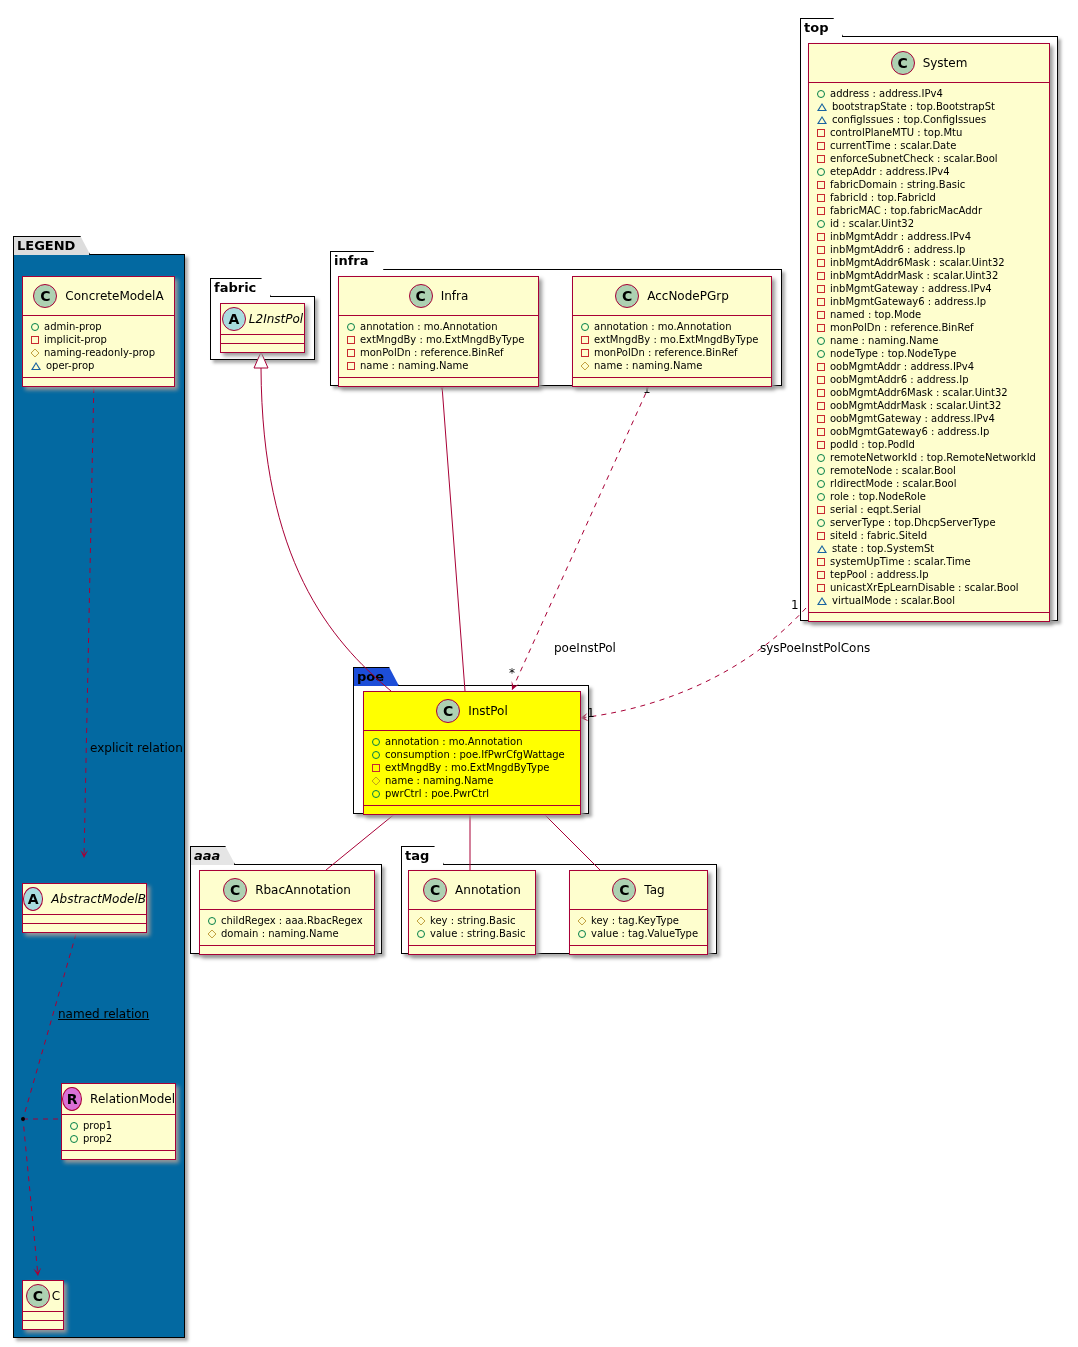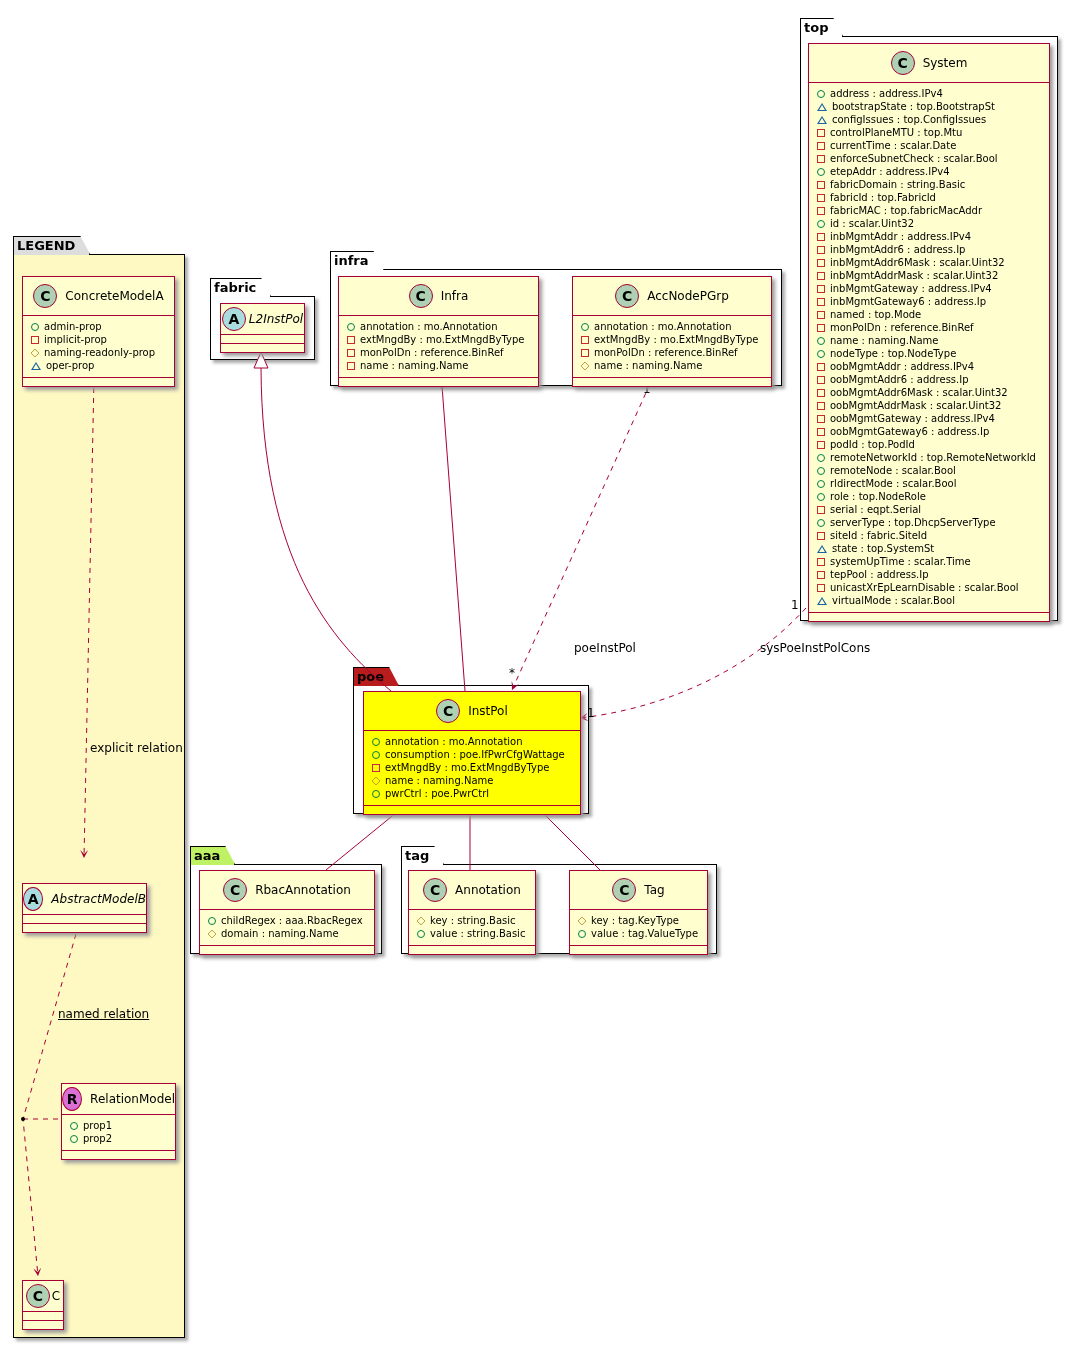--- a/index.html
+++ b/index.html
@@ -32,38 +32,38 @@
   .vis.pkgv::after { content:""; position:absolute; left:-3px; top:2px; border-left:3px solid transparent;
               border-right:3px solid transparent; border-bottom:5px solid #fefece; }
   .ops { height:8px; }
   .lbl { position:absolute; font-size:12px; white-space:nowrap; }
   .stereo { position:absolute; font-size:12px; font-style:italic;margin-top:40px; }
   svg.wires { position:absolute; left:0; top:0; }
 </style>
 </head>
 <body>
 
-<div class="pkg" style="left:13px;top:254px;width:170px;height:1082px;background:#fef9c3;">
+<div class="pkg" style="left:13px;top:254px;width:170px;height:1082px;background:#0369a1;">
   <div class="pkg-tab" style="background:#ddd;">LEGEND</div>
   <div class="stereo" style="left:70px;top:3px;">«Rect»</div>
 </div>
 <div class="pkg" style="left:210px;top:296px;width:103px;height:62px;background:#fff;">
   <div class="pkg-tab" style="background:#fff;">fabric</div>
 </div>
 <div class="pkg" style="left:330px;top:269px;width:450px;height:115px;background:#fff;">
   <div class="pkg-tab" style="background:#fff;">infra</div>
 </div>
 <div class="pkg" style="left:800px;top:36px;width:256px;height:583px;background:#fff;">
   <div class="pkg-tab" style="background:#fff;">top</div>
 </div>
 <div class="pkg" style="left:353px;top:685px;width:234px;height:127px;background:#fff;">
-  <div class="pkg-tab" style="background:#b91c1c;">poe</div>
+  <div class="pkg-tab" style="background:#1d4ed8;">poe</div>
 </div>
 <div class="pkg" style="left:190px;top:864px;width:190px;height:88px;background:#fff;">
-  <div class="pkg-tab" style="background:#bef264;">aaa</div>
+  <div class="pkg-tab" style="background:#e5e5e5;font-style:italic;">aaa</div>
 </div>
 <div class="pkg" style="left:401px;top:864px;width:314px;height:88px;background:#fff;">
   <div class="pkg-tab" style="background:#fff;">tag</div>
 </div>
 
 <svg class="wires" width="1078" height="1347">
   <defs>
     <marker id="open-arrow" markerWidth="10" markerHeight="10" refX="8" refY="5" orient="auto">
       <path d="M0,1 L8,5 L0,9 L4,5 Z" fill="#a80036"></path>
     </marker>
@@ -88,21 +88,21 @@
   <path d="M402,808 L326,870" stroke="#a80036" fill="none"></path>
   <path d="M404,804 L404,812 L397,815 L397,807 Z" fill="#a80036"></path>
   <path d="M470,812 L470,870" stroke="#a80036" fill="none"></path>
   <path d="M470,804 L474,810 L470,816 L466,810 Z" fill="#a80036"></path>
   <path d="M538,808 L600,870" stroke="#a80036" fill="none"></path>
   <path d="M533,804 L541,806 L543,813 L535,811 Z" fill="#a80036"></path>
 </svg>
 
 <div class="lbl" style="left:90px;top:741px;">explicit relation</div>
 <div class="lbl" style="left:58px;top:1007px;text-decoration:underline;">named relation</div>
-<div class="lbl" style="left:574px;top:641px;">poeInstPol</div>
+<div class="lbl" style="left:554px;top:641px;">poeInstPol</div>
 <div class="lbl" style="left:643px;top:382px;">1</div>
 <div class="lbl" style="left:509px;top:666px;">*</div>
 <div class="lbl" style="left:760px;top:641px;">sysPoeInstPolCons</div>
 <div class="lbl" style="left:791px;top:598px;">1</div>
 <div class="lbl" style="left:587px;top:706px;">1</div>
 
 <div class="cls" style="left:22px;top:276px;width:151px;">
   <div class="cls-head">
       <span class="circ c">C</span>
       <span>ConcreteModelA</span>

